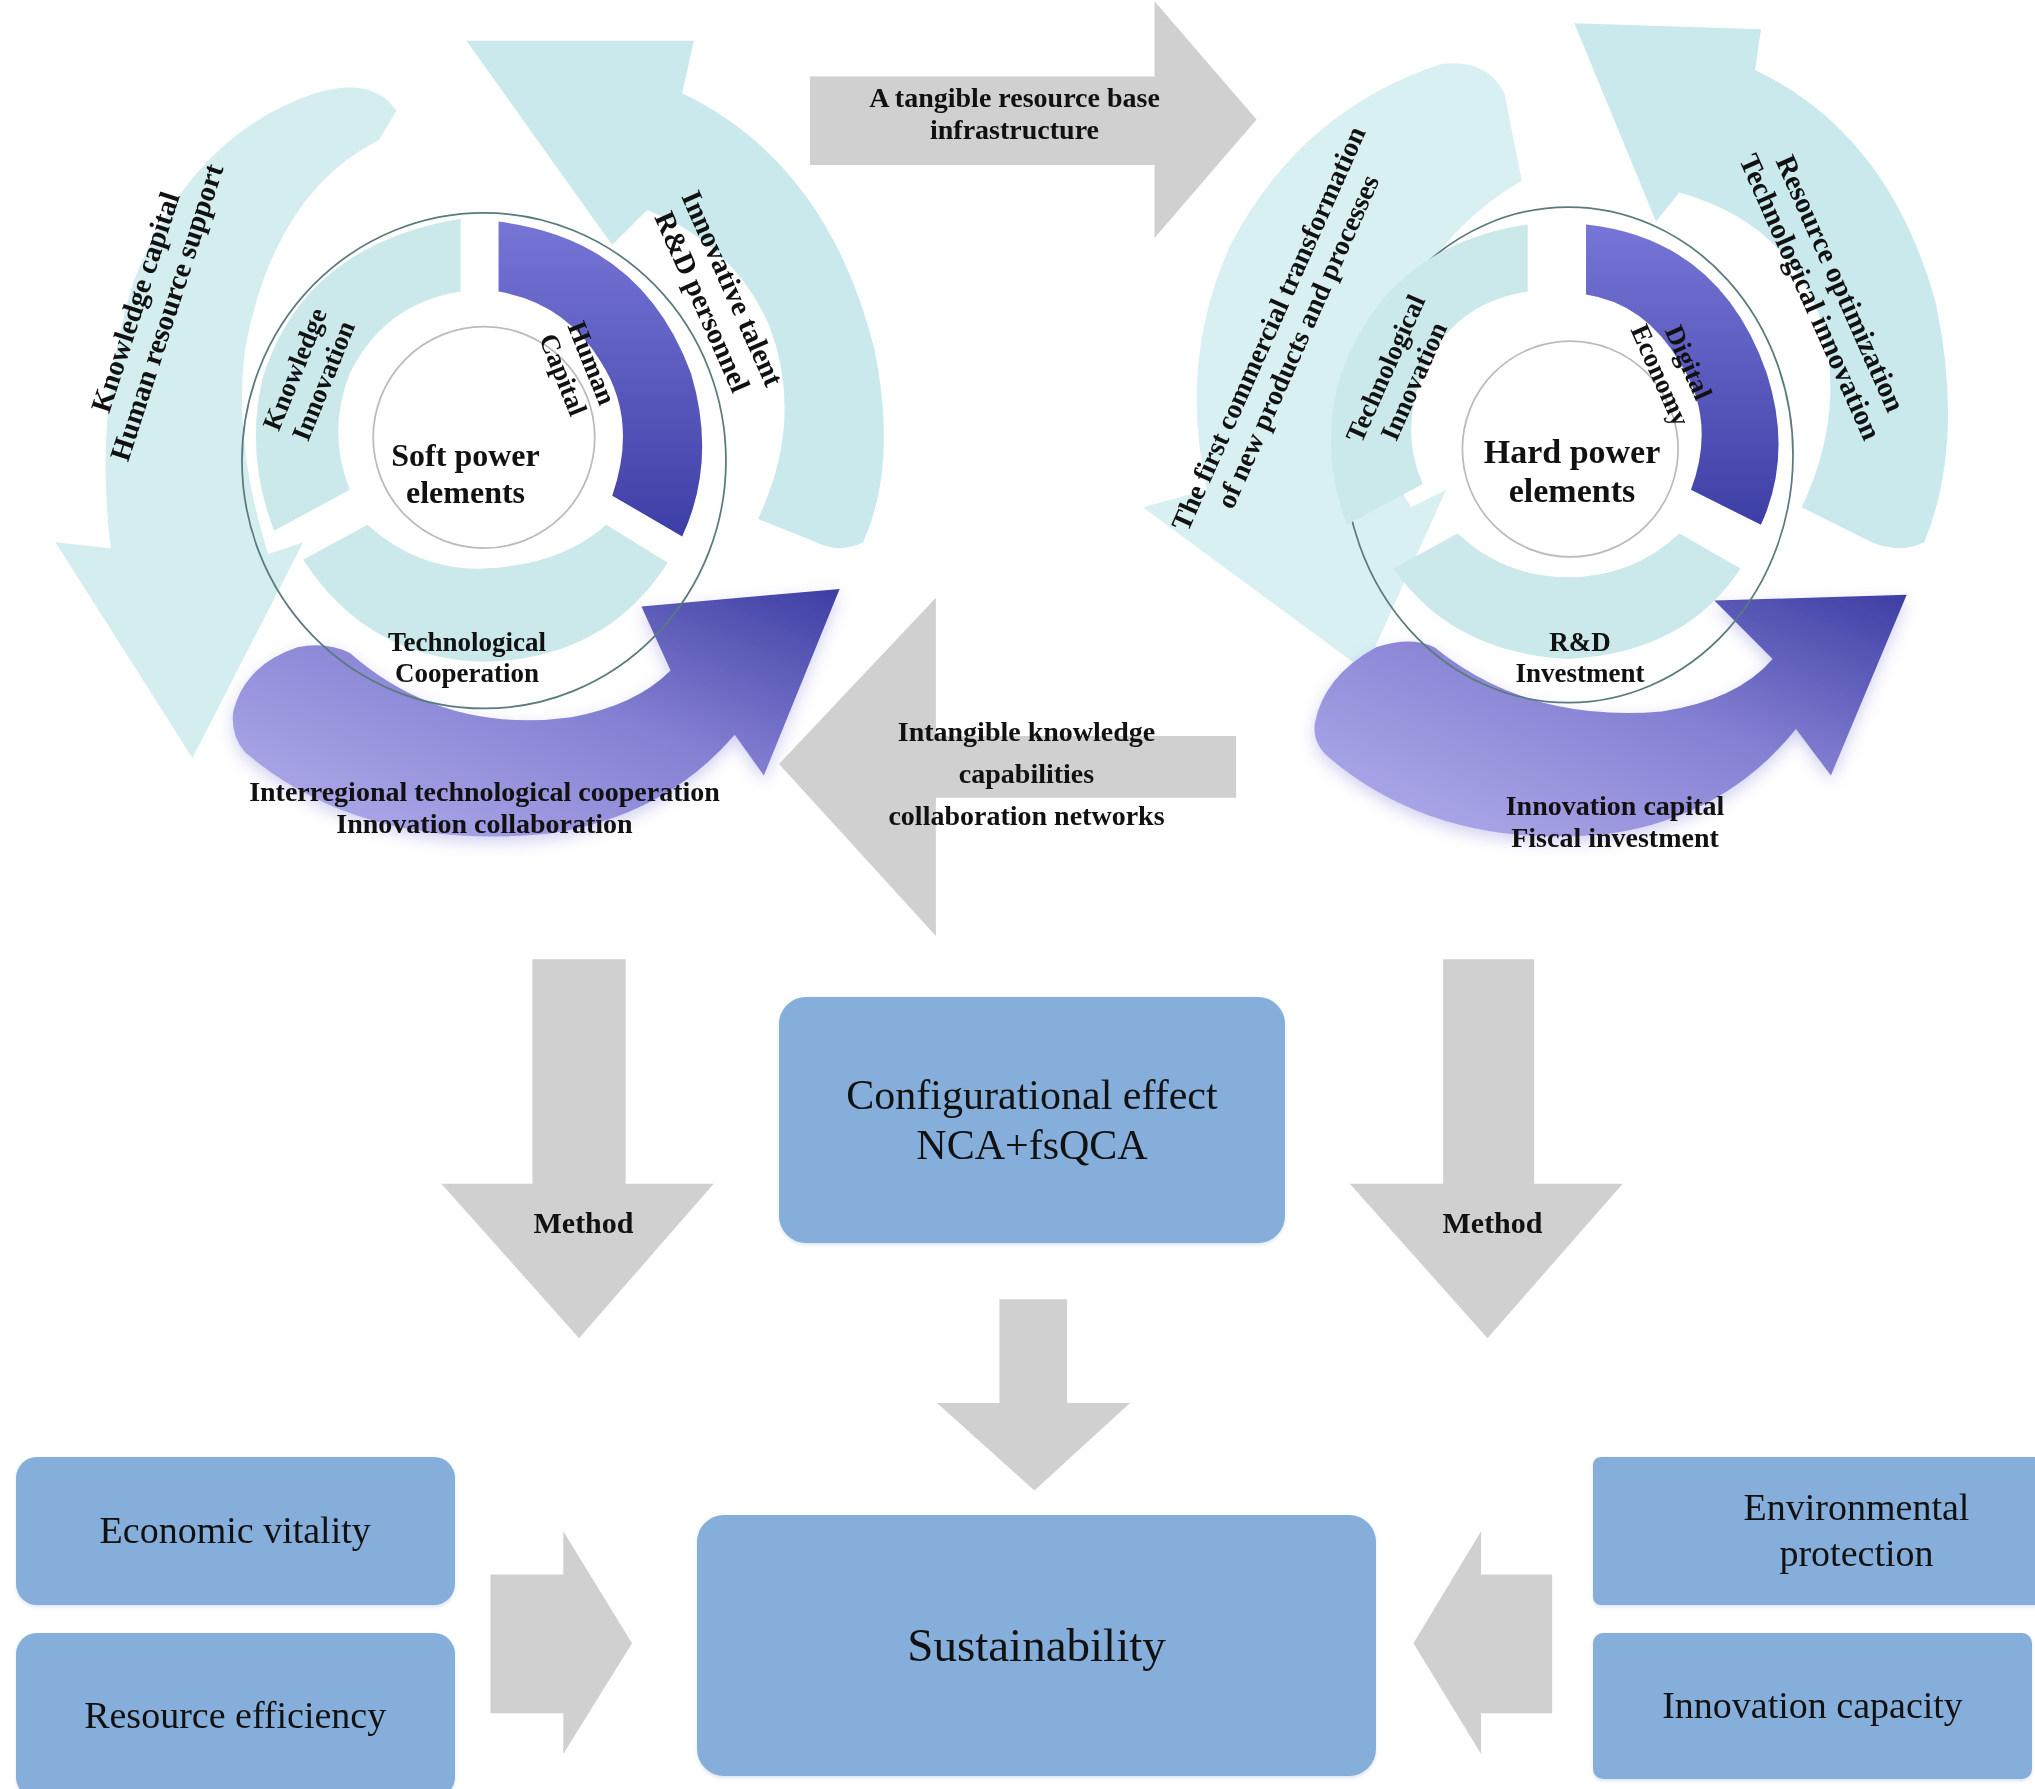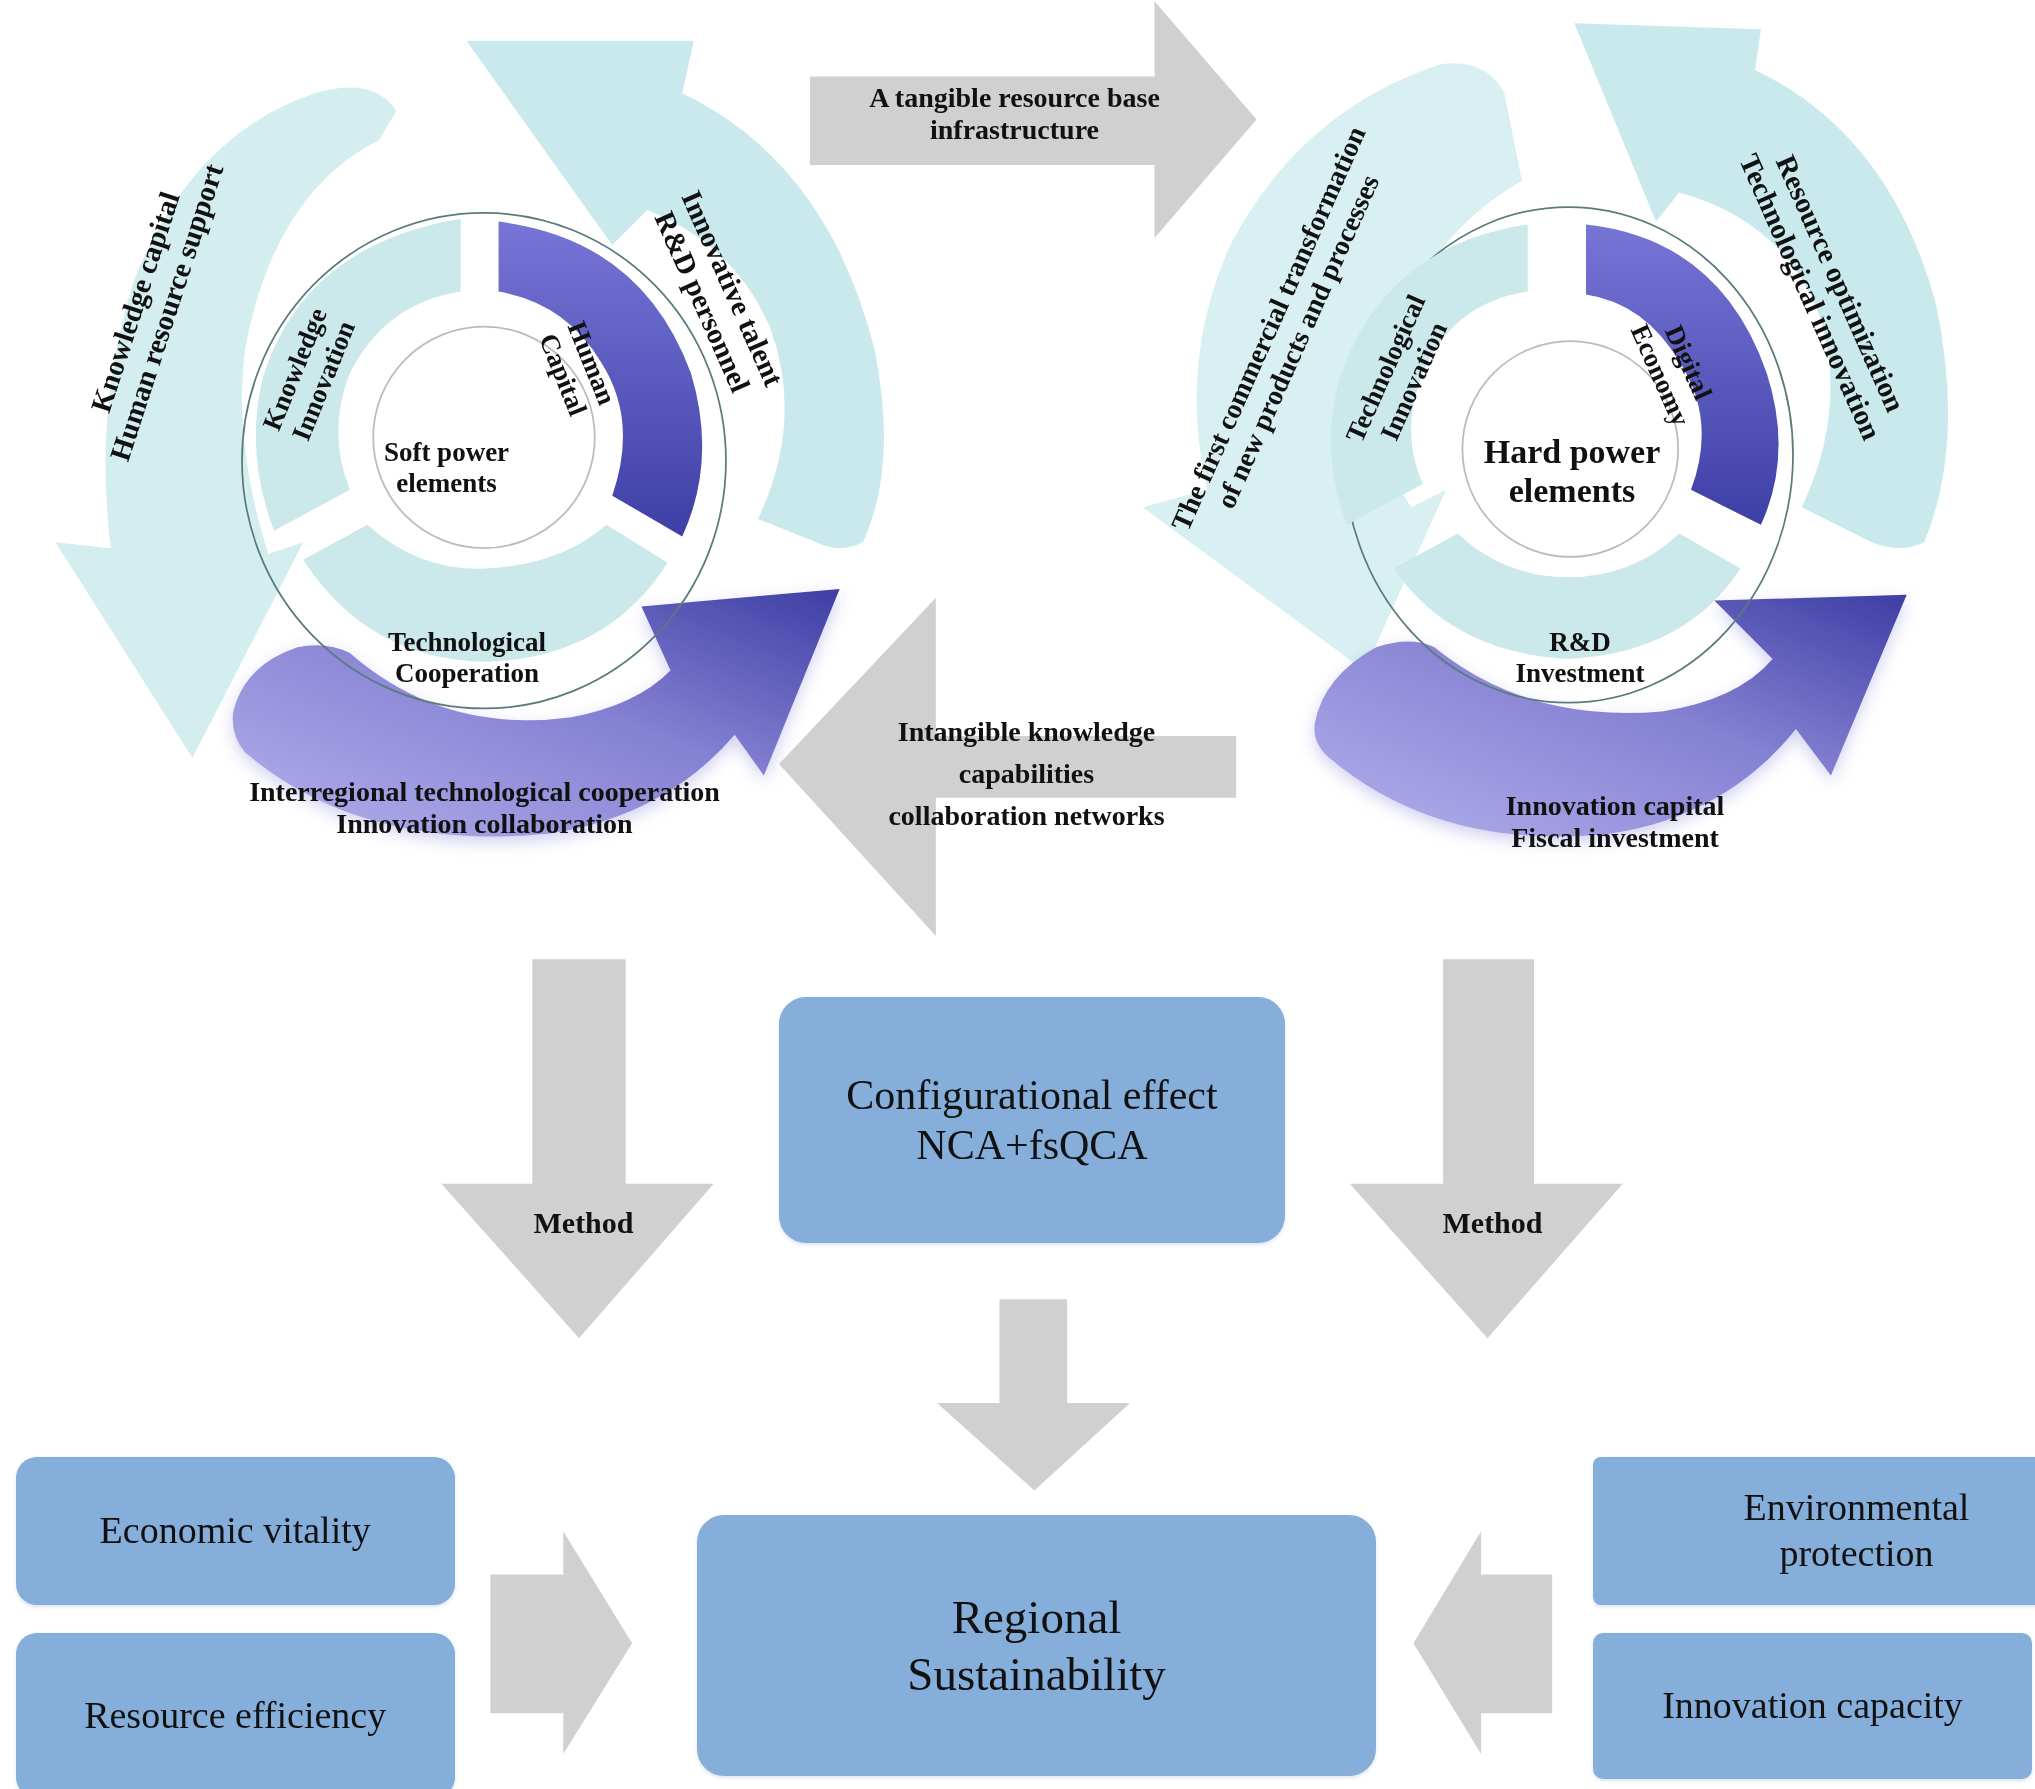--- a/index.html
+++ b/index.html
@@ -86,21 +86,21 @@
   <span>Innovation</span>
 </div>
 <div class="lbl rot" style="left:513px;top:338px;width:128px;font-size:27px;color:#111;transform:rotate(68deg);">
   <span>Human</span><br>
   <span>Capital</span>
 </div>
 <div class="lbl" style="left:362px;top:627px;width:210px;font-size:27px;">
   <span>Technological</span><br>
   <span>Cooperation</span>
 </div>
-<div class="lbl" style="left:353px;top:437px;width:187px;font-size:27px;">
+<div class="lbl" style="left:372px;top:437px;width:187px;font-size:32px;">
   <span>Soft power</span><br>
   <span>elements</span>
 </div>
 
 <div class="lbl rot" style="left:1050px;top:303px;width:467px;font-size:28px;transform:rotate(-66deg);">
   <span>The first commercial transformation</span><br>
   <span>of new products and processes</span>
 </div>
 <div class="lbl rot" style="left:1656px;top:257px;width:338px;font-size:29px;transform:rotate(66deg);">
   <span>Resource optimization</span><br>
@@ -141,21 +141,20 @@
 
 <div class="box" style="left:779px;top:997px;width:506px;height:246px;font-size:42px;">
   <div>
     <span>Configurational effect</span>
     <span>NCA+fsQCA</span>
   </div>
 </div>
 
 <div class="box" style="left:697px;top:1515px;width:679px;height:261px;font-size:47px;">
   <div>
-    <span>Regional</span>
     <span>Sustainability</span>
   </div>
 </div>
 
 <div class="box" style="left:15.7px;top:1457px;width:439px;height:148px;font-size:38px;border-radius:21px;">
   <span>Economic vitality</span>
 </div>
 <div class="box" style="left:15.7px;top:1633px;width:439px;height:165px;font-size:38px;border-radius:21px;">
   <span>Resource efficiency</span>
 </div>

